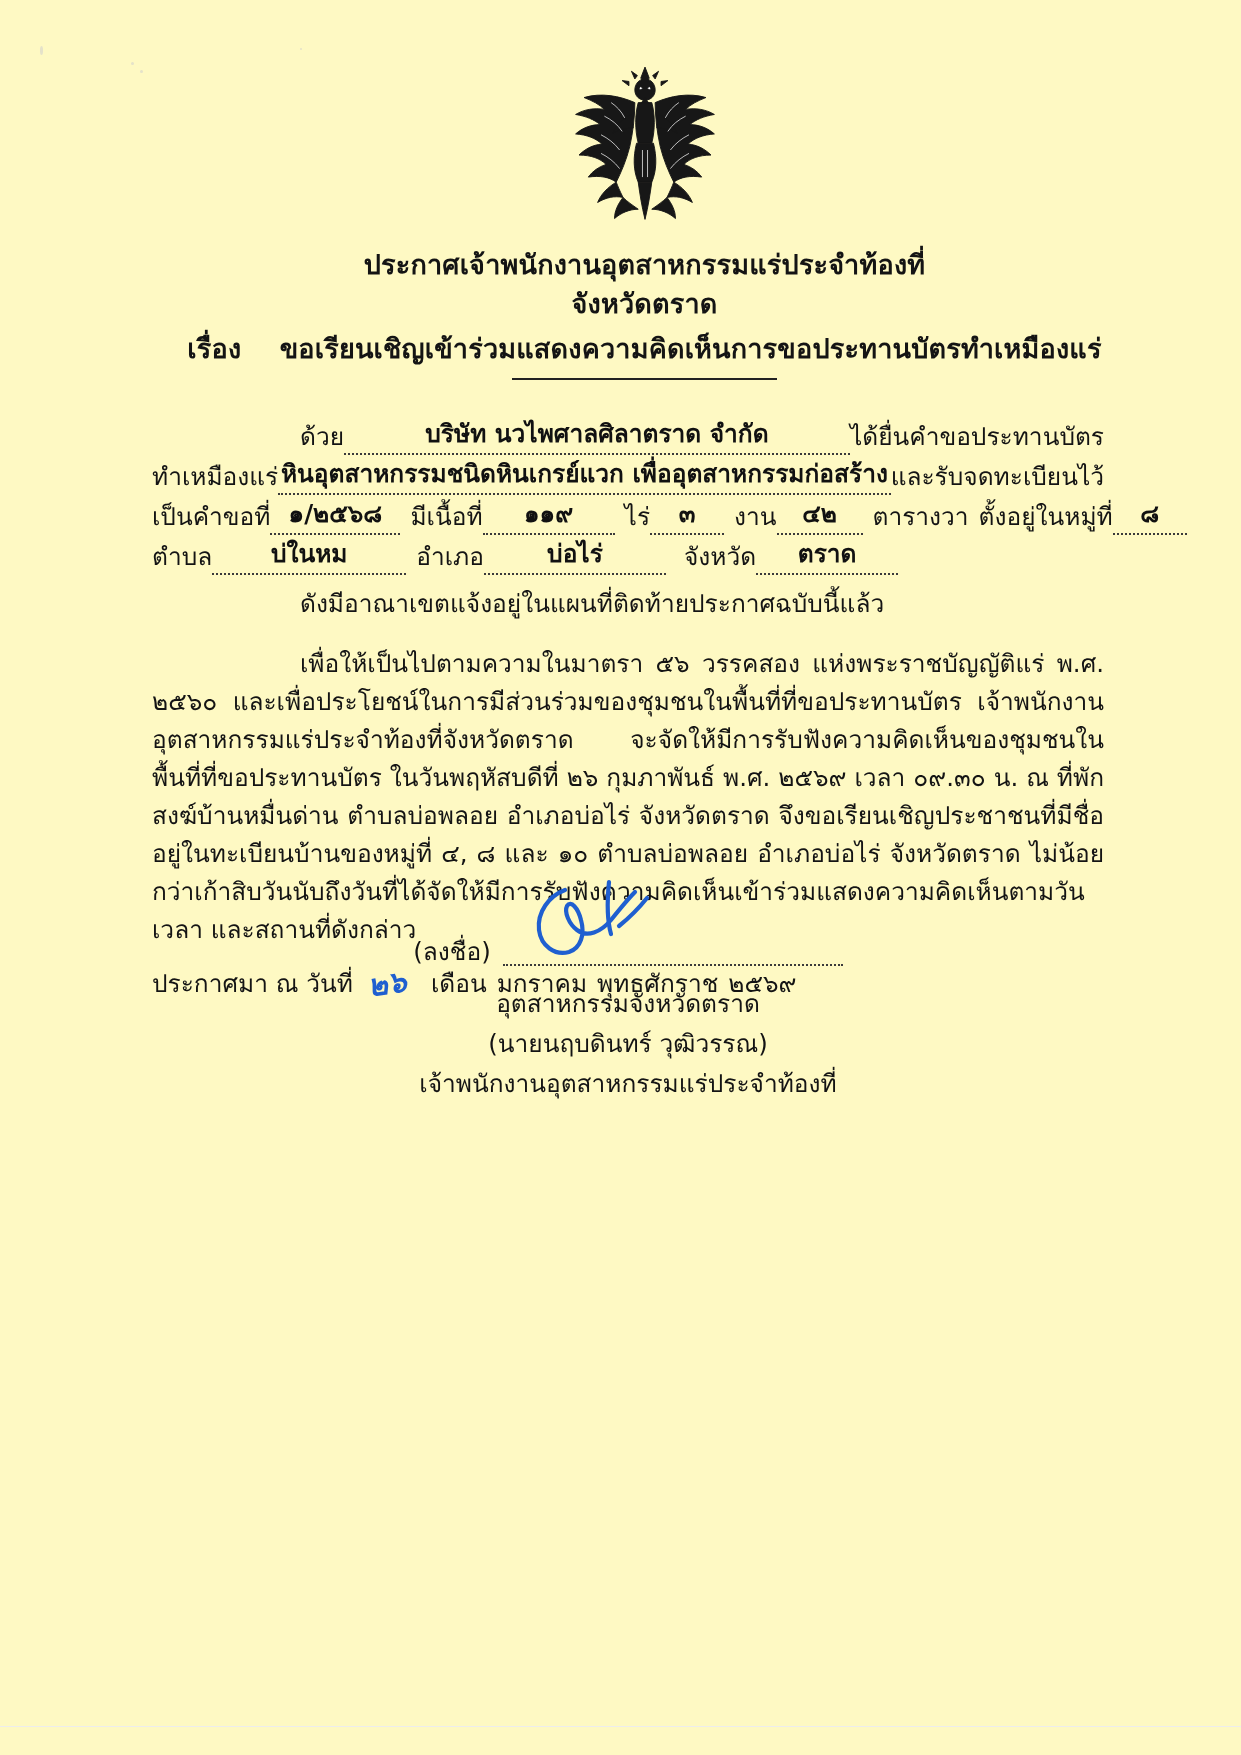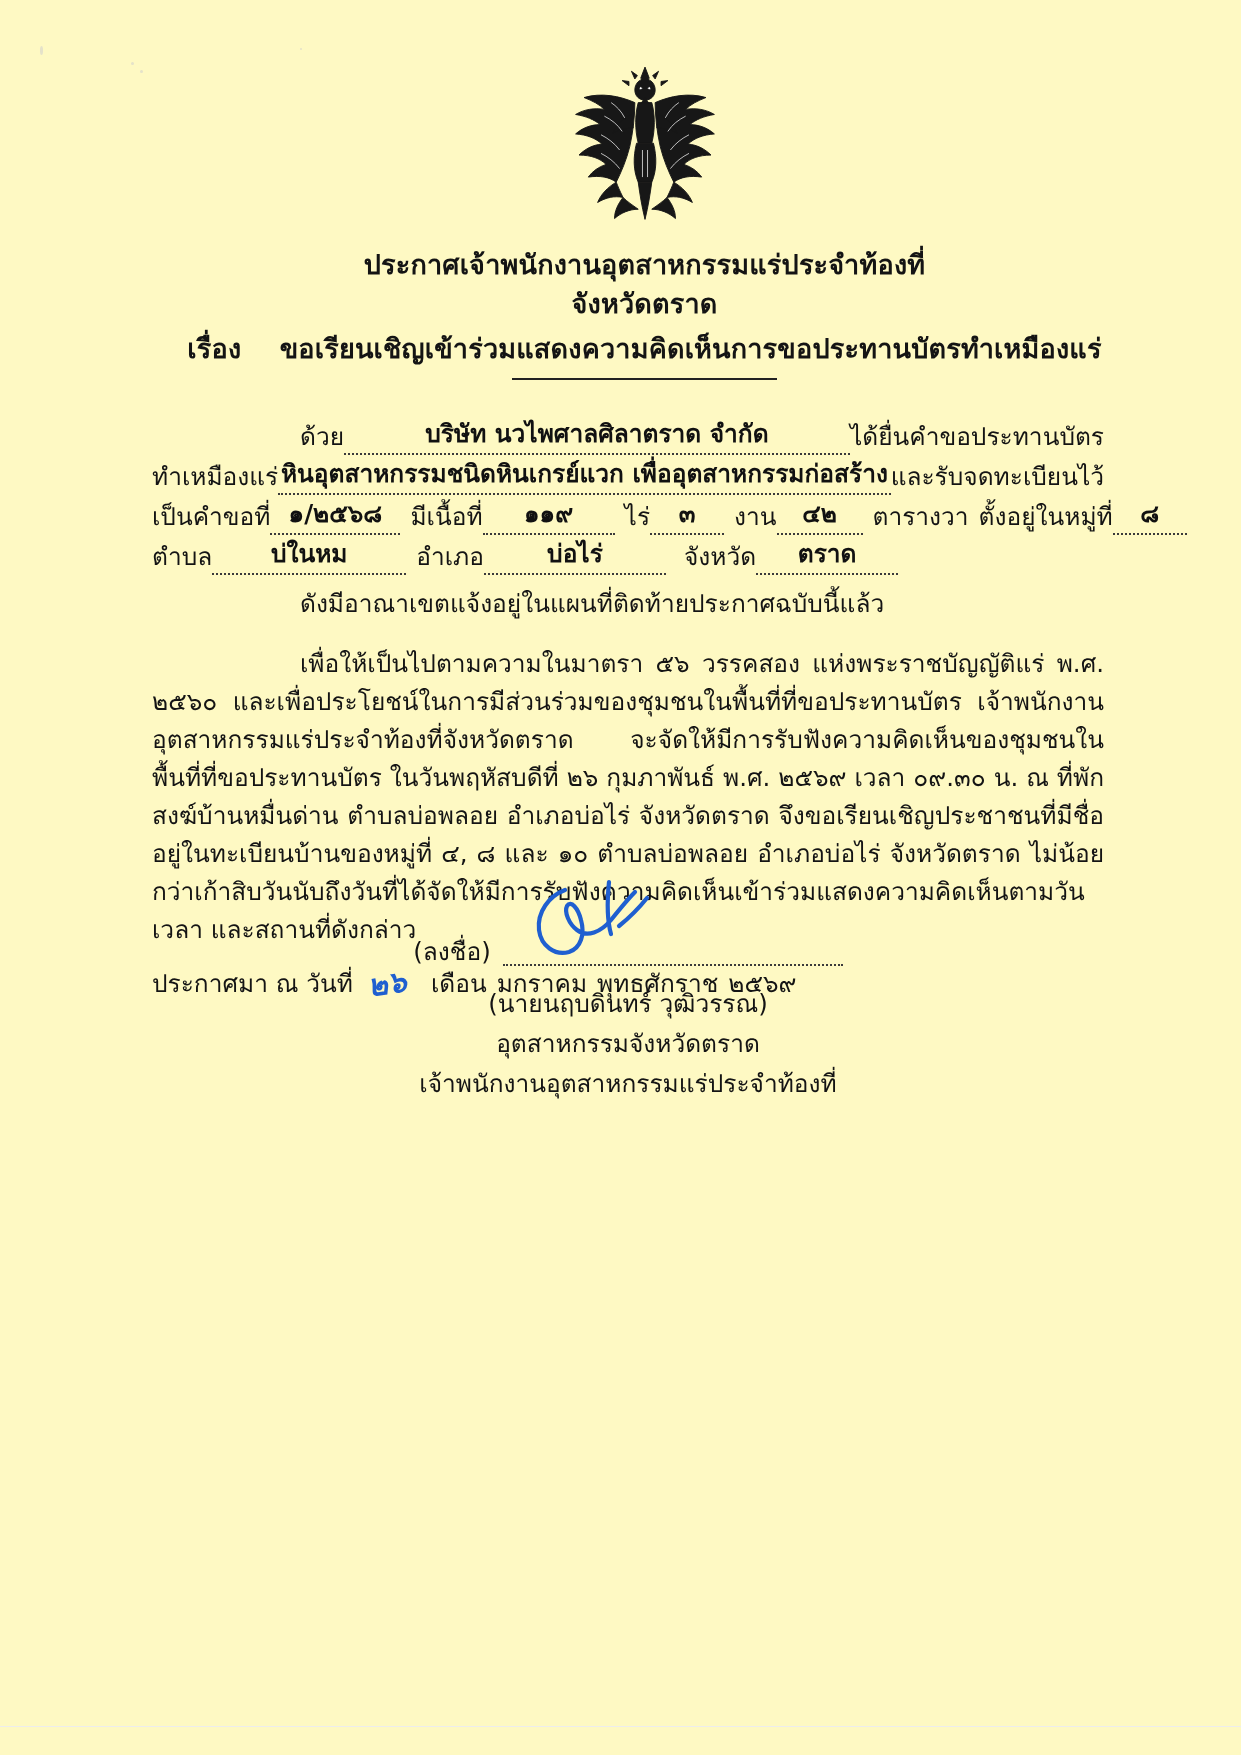--- a/index.html
+++ b/index.html
@@ -350,19 +350,19 @@
         <svg class="signature-svg" viewBox="0 0 175 92" aria-hidden="true">
           <g fill="none" stroke="#1f5fd0" stroke-width="4.2" stroke-linecap="round" stroke-linejoin="round">
             <path d="M42 14 C26 20 14 36 16 54 C18 70 32 80 46 76 C58 72 62 58 58 44 C55 32 48 24 44 30 C41 36 46 48 54 54 C64 62 78 56 88 44 C96 34 104 24 112 16"></path>
             <path d="M86 6 C84 26 84 44 88 58"></path>
             <path d="M96 50 C106 42 116 32 124 22"></path>
           </g>
         </svg>
       </span>
     </div>
     <div class="sign-names">
+      <div>อุตสาหกรรมจังหวัดตราด</div>
       <div>(นายนฤบดินทร์ วุฒิวรรณ)</div>
-      <div>อุตสาหกรรมจังหวัดตราด</div>
       <div>เจ้าพนักงานอุตสาหกรรมแร่ประจำท้องที่</div>
     </div>
   </div>
 
 </div>
 
 </body></html>

